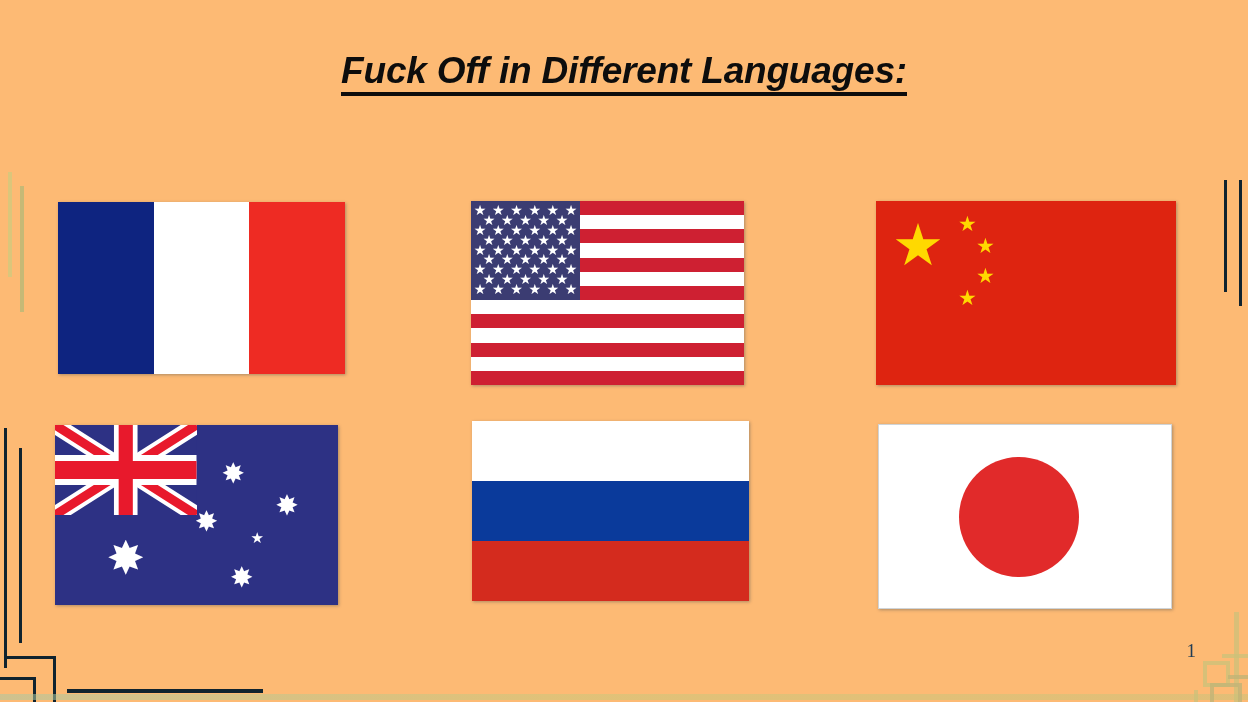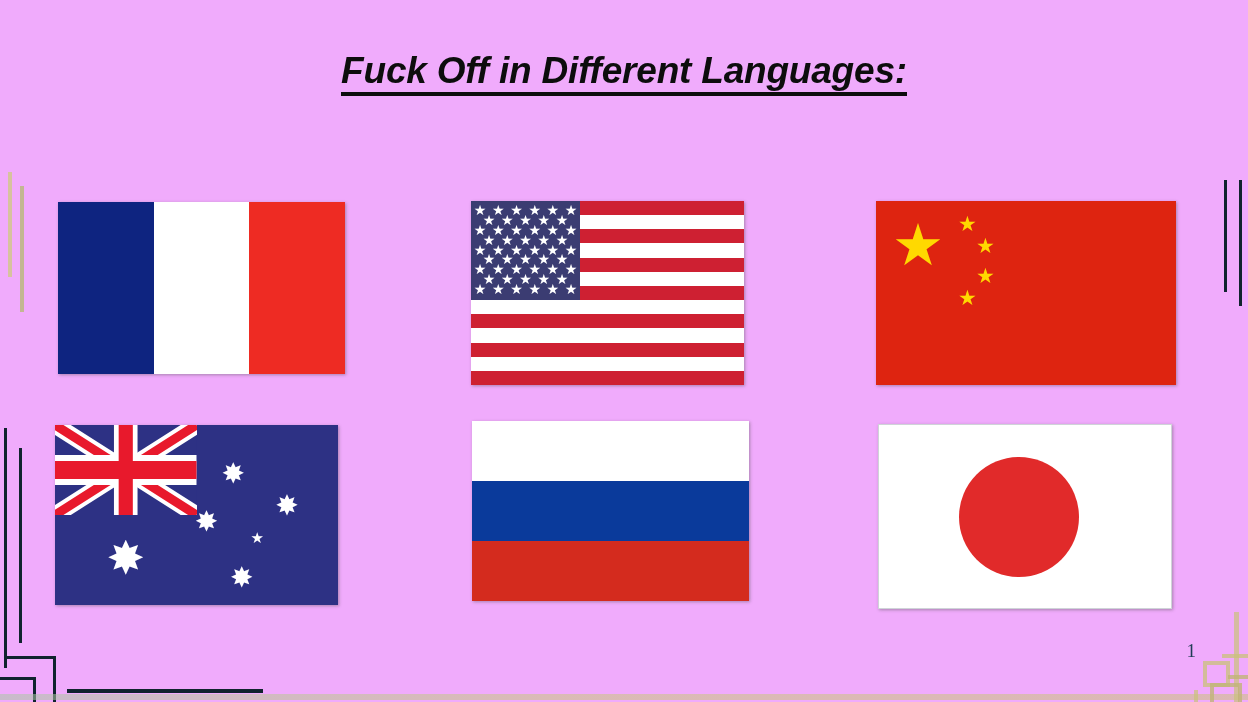--- a/index.html
+++ b/index.html
@@ -4,21 +4,21 @@
 <style>
   html, body {
     margin: 0;
     padding: 0;
     background: #ffffff;
   }
   #slide {
     position: relative;
     width: 1248px;
     height: 702px;
-    background: #f0abfc;
+    background: #fdba74;
     overflow: hidden;
     font-family: "Liberation Sans", sans-serif;
   }
 
   
   #slide-title {
     position: absolute;
     left: 0;
     top: 50px;
     width: 1248px;

